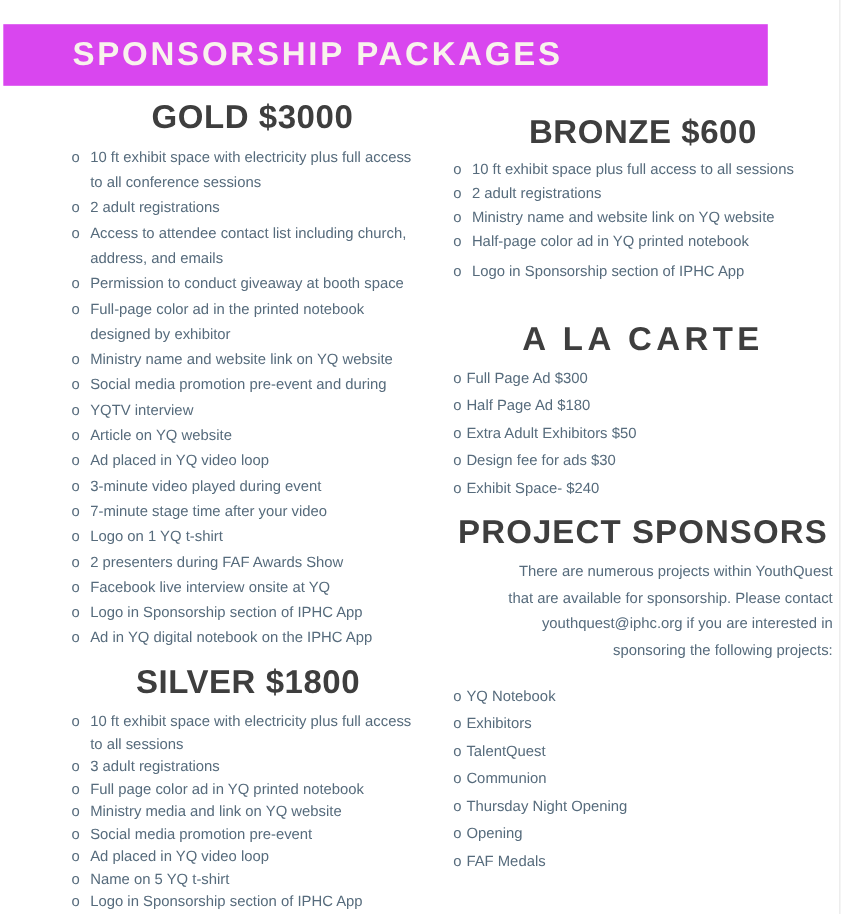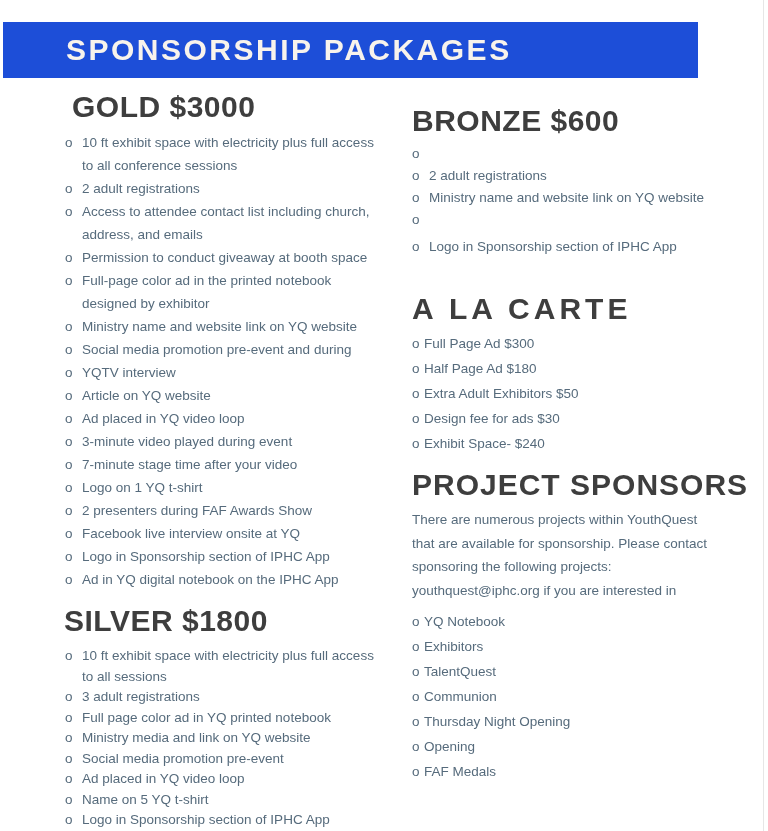--- a/index.html
+++ b/index.html
@@ -11,21 +11,21 @@
     overflow:hidden;
     color:#566B7C;
   }
   .edge-line {
     position:absolute; top:0; right:4px; width:1px; height:100%;
     background:#e6e6e6;
   }
   .banner {
     position:absolute; left:3px; top:22px;
     width:695px; height:56px;
-    background:#1d4ed8;
+    background:#d946ef;
     display:flex; align-items:center;
   }
   .banner .banner-title {
     color:#F8F3EC;
     font-weight:bold;
     font-size:30px;
     letter-spacing:2.5px;
     padding-left:63px;
     white-space:nowrap;
   }
@@ -34,20 +34,21 @@
   .col-right { left:412px; top:104px; width:345px; }
 
   h2.sec-heading {
     margin:0;
     font-size:30px;
     line-height:34px;
     font-weight:bold;
     color:#3E3E3E;
     letter-spacing:0.5px;
     white-space:nowrap;
+    text-align:center;
   }
   .col-left h2.gold-h   { margin-left:9px; margin-bottom:7px; }
   .col-left h2.silver-h { margin-left:1px; margin-top:13px; margin-bottom:8px; }
 
   ul.blist { list-style:none; margin:0; padding:0; font-size:13.5px; }
   ul.blist li { display:flex; align-items:flex-start; }
   ul.blist .bullet { flex:0 0 auto; }
   ul.blist .txt { flex:1 1 auto; }
 
   
@@ -67,21 +68,22 @@
   ul.list-alacarte, ul.list-projects { line-height:25px; }
   ul.list-alacarte .bullet, ul.list-projects .bullet { width:12px; }
 
   h2.bronze-h { }
   h2.alacarte-h { margin-top:34px; letter-spacing:4px; }
   h2.projects-h { margin-top:12px; letter-spacing:1px; }
 
   .intro {
     font-size:13.5px;
     line-height:23.5px;
-    margin:6px 0 7px 0;
+    margin:6px 0 18px 0;
+    text-align:right;
   }
   ul.list-alacarte { margin-top:5px; }
   ul.list-projects { margin-top:1px; }
 </style>
 </head>
 <body>
 
 <div class="banner">
   <span class="banner-title">SPONSORSHIP PACKAGES</span>
 </div>
@@ -197,31 +199,33 @@
   </ul>
 
 </div>
 
 <div class="col col-right">
 
   <h2 class="sec-heading bronze-h">BRONZE $600</h2>
   <ul class="blist list-bronze">
     <li>
         <span class="bullet">o</span>
+        <span class="txt">10 ft exhibit space plus full access to all sessions</span>
       </li>
     <li>
         <span class="bullet">o</span>
         <span class="txt">2 adult registrations</span>
       </li>
     <li>
         <span class="bullet">o</span>
         <span class="txt">Ministry name and website link on YQ website</span>
       </li>
     <li>
         <span class="bullet">o</span>
+        <span class="txt">Half-page color ad in YQ printed notebook</span>
       </li>
     <li>
         <span class="bullet">o</span>
         <span class="txt">Logo in Sponsorship section of IPHC App</span>
       </li>
   </ul>
 
   <h2 class="sec-heading alacarte-h">A LA CARTE</h2>
   <ul class="blist list-alacarte">
     <li>
@@ -243,22 +247,22 @@
     <li>
         <span class="bullet">o</span>
         <span class="txt">Exhibit Space- $240</span>
       </li>
   </ul>
 
   <h2 class="sec-heading projects-h">PROJECT SPONSORS</h2>
   <div class="intro">
     <div>There are numerous projects within YouthQuest</div>
     <div>that are available for sponsorship. Please contact</div>
+    <div>youthquest@iphc.org if you are interested in</div>
     <div>sponsoring the following projects:</div>
-    <div>youthquest@iphc.org if you are interested in</div>
   </div>
   <ul class="blist list-projects">
     <li>
         <span class="bullet">o</span>
         <span class="txt">YQ Notebook</span>
       </li>
     <li>
         <span class="bullet">o</span>
         <span class="txt">Exhibitors</span>
       </li>

